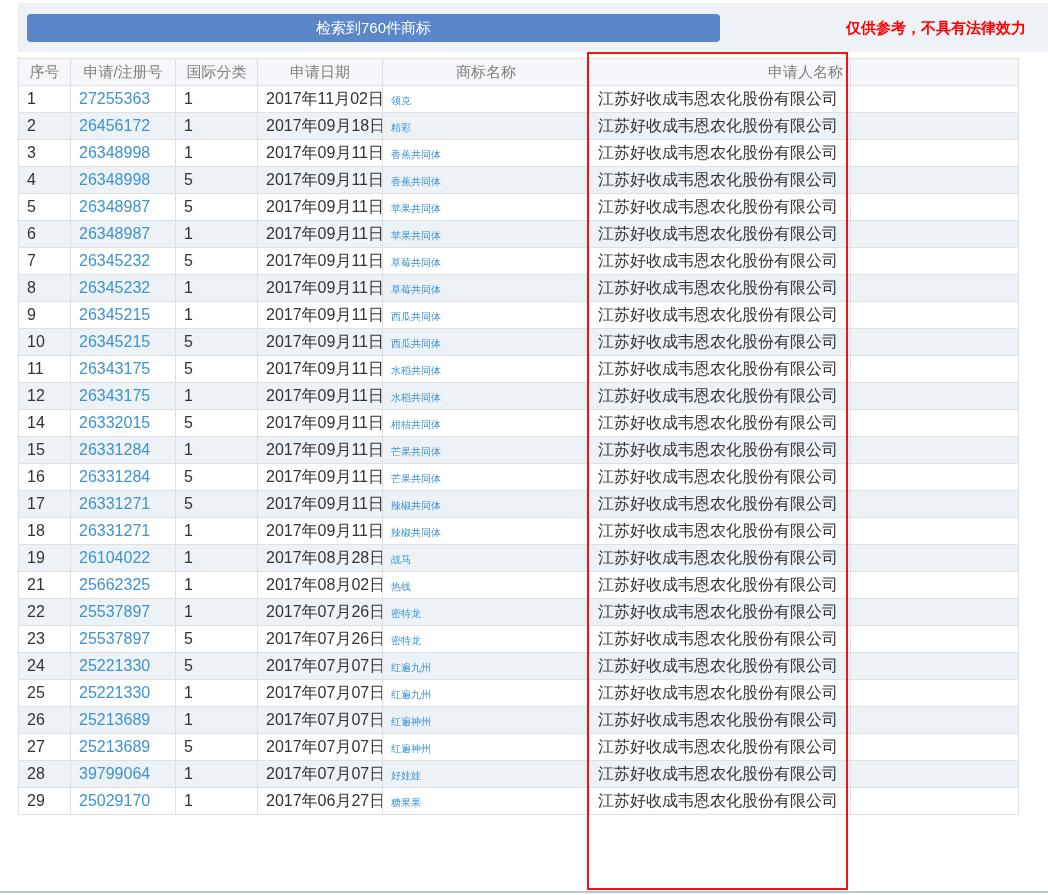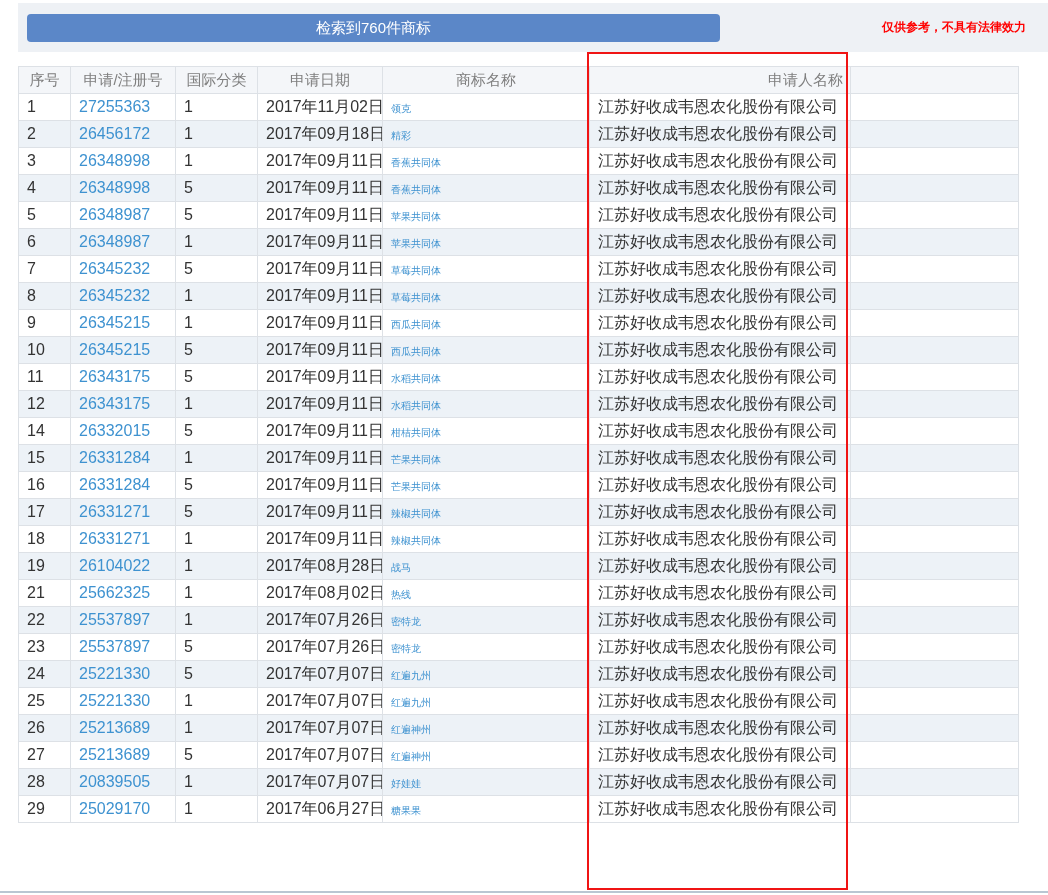--- a/index.html
+++ b/index.html
@@ -43,29 +43,29 @@
     padding: 0;
   }
   .disclaimer {
     position: absolute;
     right: 22px;
     top: 0;
     height: 49px;
     line-height: 49px;
     color: #ff0000;
     font-weight: bold;
-    font-size: 12px;
+    font-size: 15px;
     white-space: nowrap;
   }
   
   table.results {
     border-collapse: collapse;
     table-layout: fixed;
     width: 1000px;
-    margin-top: 14px;
+    margin-top: 6px;
     background: #ffffff;
     padding-left: 26px;
   }
   .results th, .results td {
     border: 1px solid #dde1e6;
     height: 27px;
     overflow: hidden;
     white-space: nowrap;
     box-sizing: border-box;
   }
@@ -373,21 +373,21 @@
           <td>27</td>
           <td><a class="lnk">25213689</a></td>
           <td>5</td>
           <td>2017年07月07日</td>
           <td><a class="lnk cjk">红遍神州</a></td>
           <td class="cjk">江苏好收成韦恩农化股份有限公司</td>
           <td></td>
         </tr>
         <tr>
           <td>28</td>
-          <td><a class="lnk">20839505</a></td>
+          <td><a class="lnk">39799064</a></td>
           <td>1</td>
           <td>2017年07月07日</td>
           <td><a class="lnk cjk">好娃娃</a></td>
           <td class="cjk">江苏好收成韦恩农化股份有限公司</td>
           <td></td>
         </tr>
         <tr>
           <td>29</td>
           <td><a class="lnk">25029170</a></td>
           <td>1</td>

